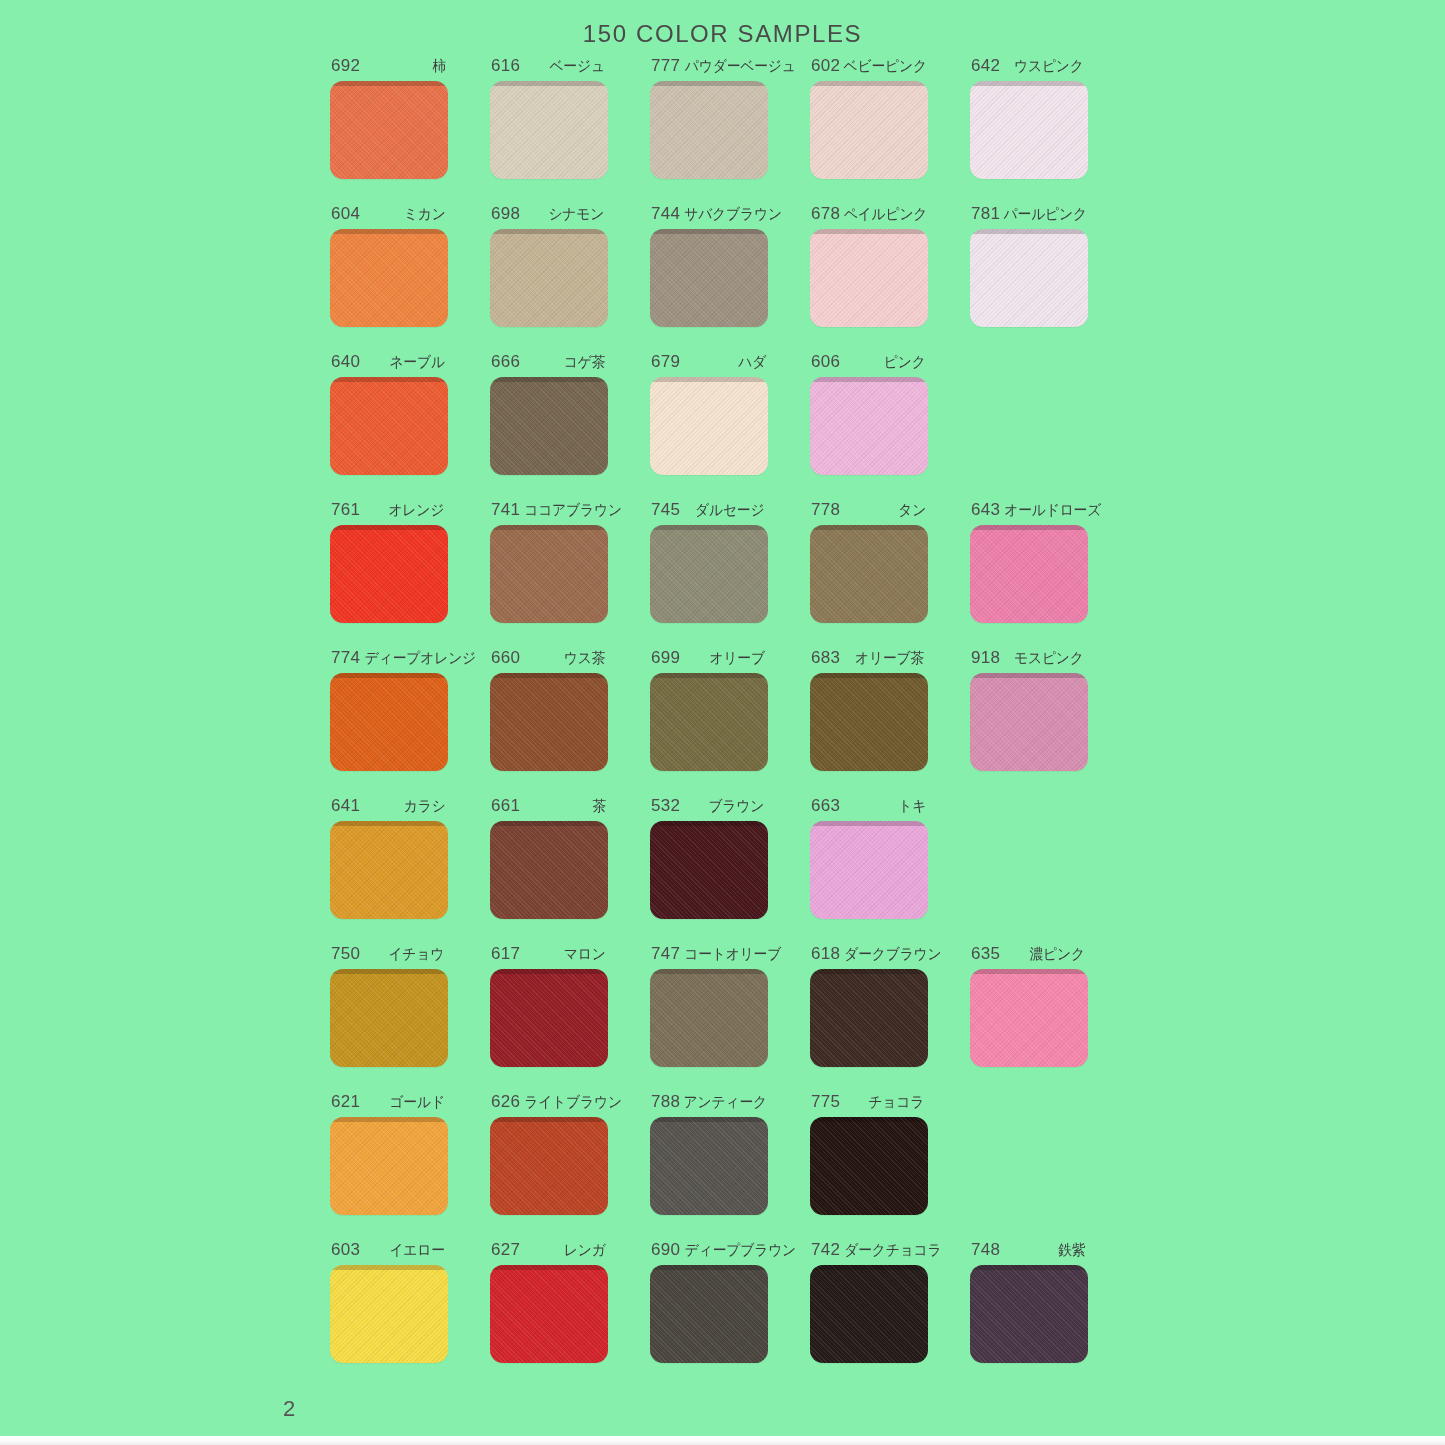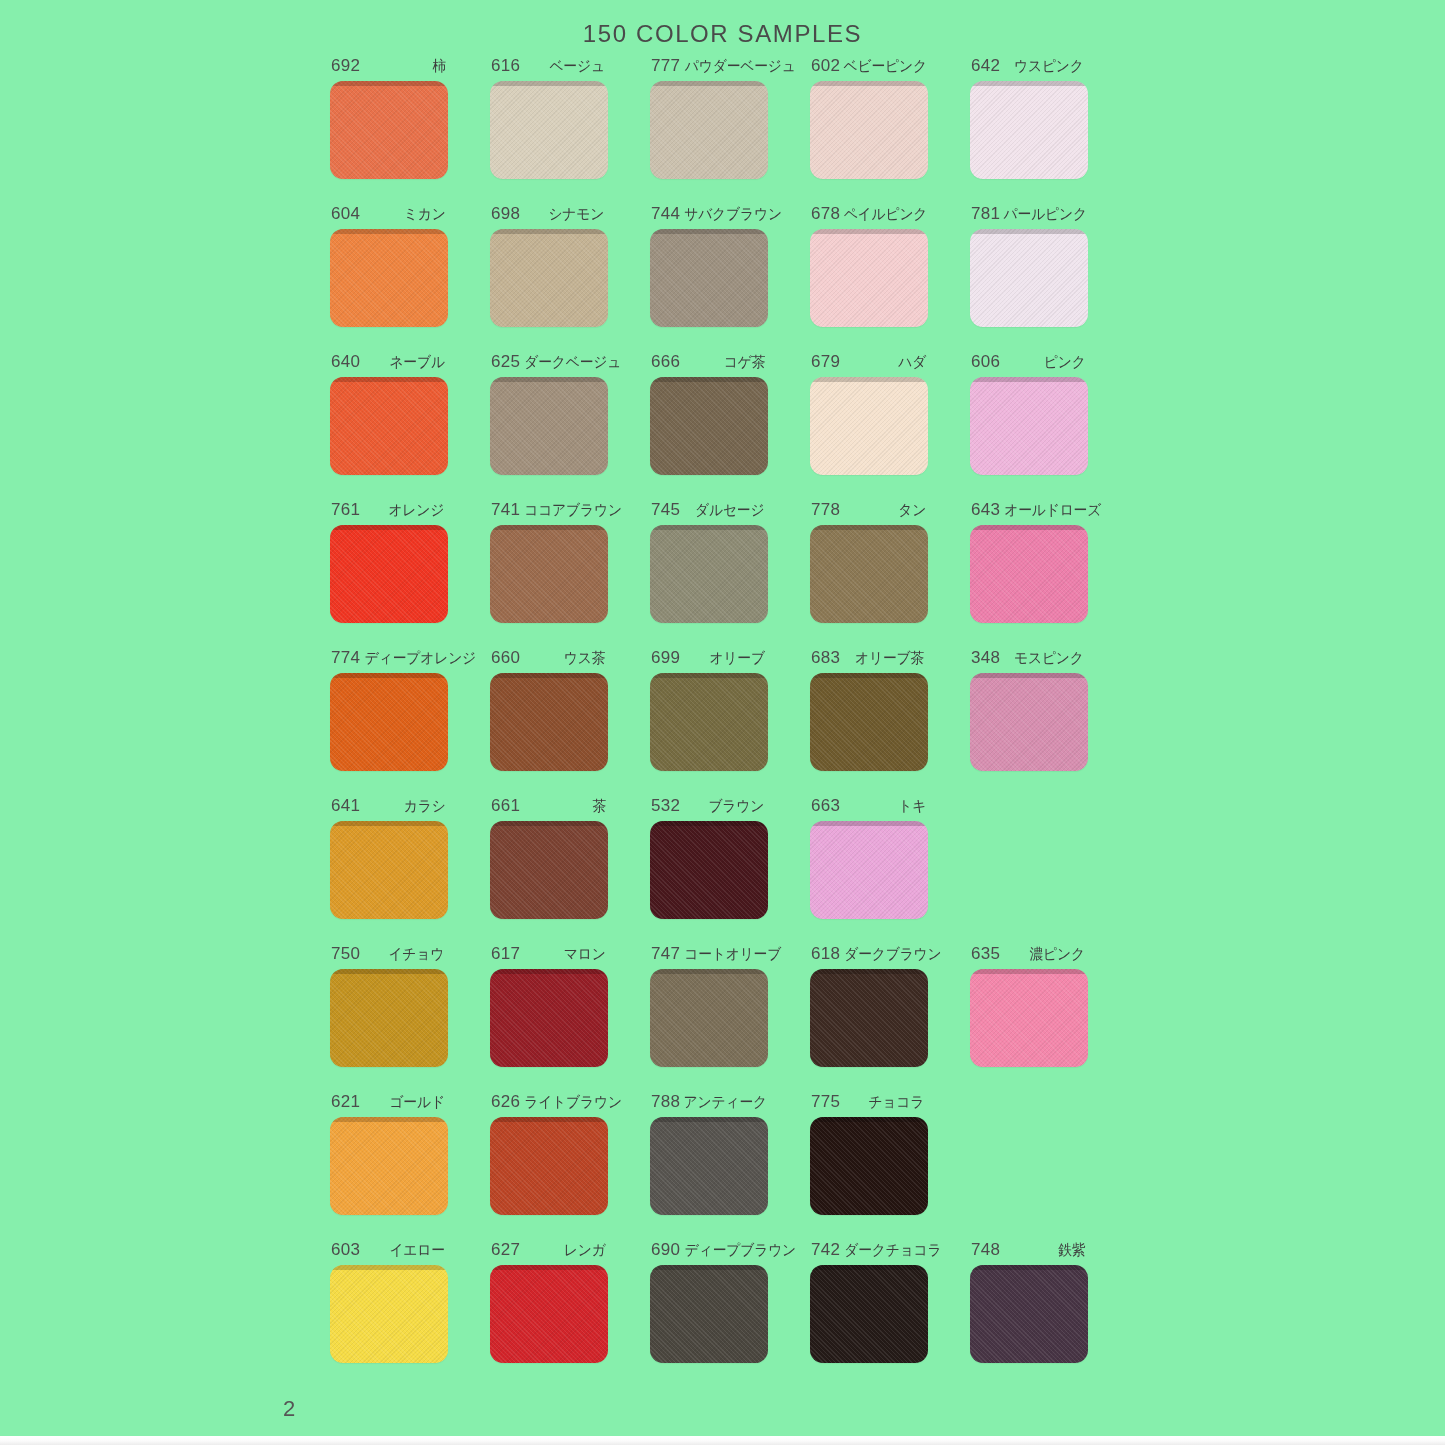--- a/index.html
+++ b/index.html
@@ -221,27 +221,20 @@
       <div class="swatch-row">
         <div class="swatch-cell">
           <div class="cell-label">
             <span class="code">640</span>
             <span class="cname">ネーブル</span>
           </div>
           <div class="chip" style="background: rgb(236, 91, 50);"></div>
         </div>
         <div class="swatch-cell">
           <div class="cell-label">
-            <span class="code">625</span>
-            <span class="cname">ダークベージュ</span>
-          </div>
-          <div class="chip" style="background: rgb(161, 144, 124);"></div>
-        </div>
-        <div class="swatch-cell">
-          <div class="cell-label">
             <span class="code">666</span>
             <span class="cname">コゲ茶</span>
           </div>
           <div class="chip" style="background: rgb(118, 102, 79);"></div>
         </div>
         <div class="swatch-cell">
           <div class="cell-label">
             <span class="code">679</span>
             <span class="cname">ハダ</span>
           </div>
@@ -316,21 +309,21 @@
         </div>
         <div class="swatch-cell">
           <div class="cell-label">
             <span class="code">683</span>
             <span class="cname">オリーブ茶</span>
           </div>
           <div class="chip" style="background: rgb(110, 90, 45);"></div>
         </div>
         <div class="swatch-cell">
           <div class="cell-label">
-            <span class="code">348</span>
+            <span class="code">918</span>
             <span class="cname">モスピンク</span>
           </div>
           <div class="chip" style="background: rgb(215, 143, 176);"></div>
         </div>
       </div>
       <div class="swatch-row">
         <div class="swatch-cell">
           <div class="cell-label">
             <span class="code">641</span>
             <span class="cname">カラシ</span>

